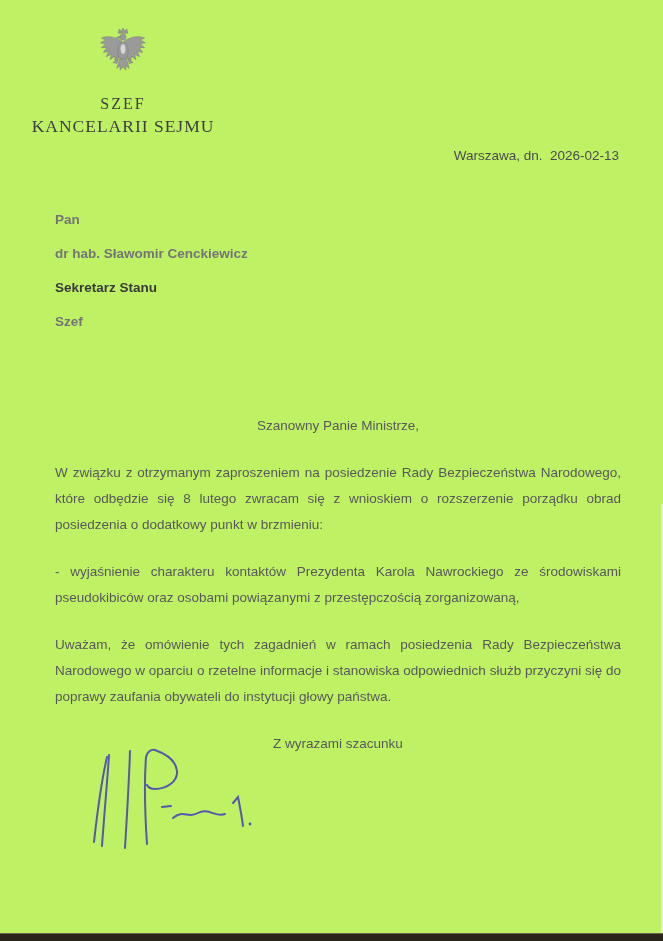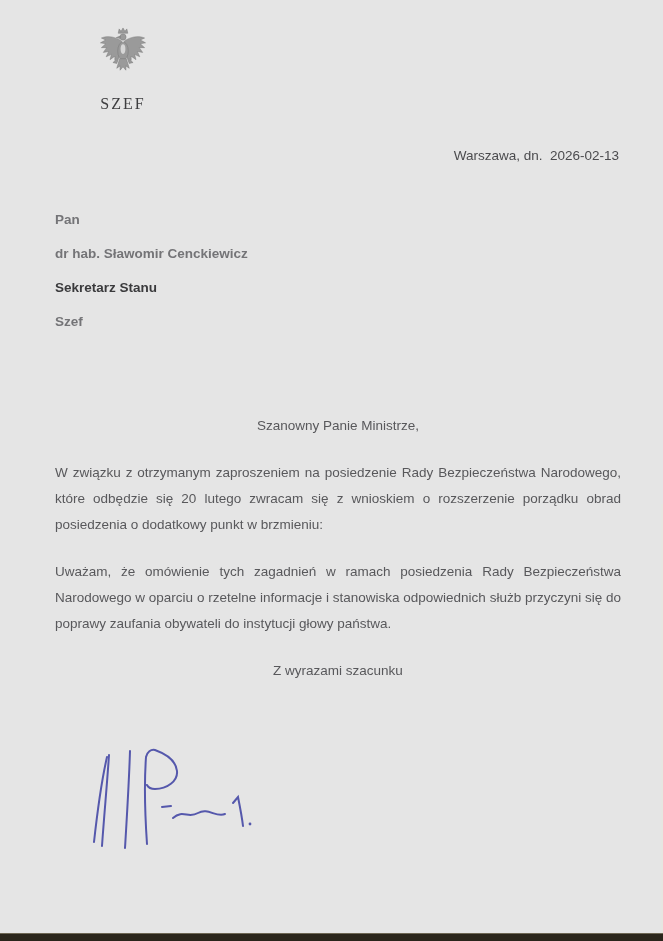--- a/index.html
+++ b/index.html
@@ -4,21 +4,21 @@
 <style>
   html, body {
     margin: 0;
     padding: 0;
     background: #fffffd;
   }
   .page {
     position: relative;
     width: 663px;
     height: 941px;
-    background: #e5e5e5;
+    background: #bef264;
     overflow: hidden;
     font-family: "Liberation Sans", sans-serif;
   }
   
   .letterhead {
     position: absolute;
     top: 26px;
     left: 8px;
     width: 230px;
     text-align: center;
@@ -140,34 +140,36 @@
 
           <path d="M41,65 L29,74 L37,76 Z"></path>
           <path d="M59,65 L71,74 L63,76 Z"></path>
         </g>
         <g fill="#d6d6d6" stroke="none">
           <ellipse cx="50" cy="46" rx="5" ry="10"></ellipse>
         </g>
       </svg>
     </div>
     <div class="lh-line1">SZEF</div>
+    <div class="lh-line2">KANCELARII SEJMU</div>
   </div>
 
   <div class="dateline">Warszawa, dn.  2026-02-13</div>
 
   <div class="recipient">
     <div class="r-line">Pan</div>
     <div class="r-line">dr hab. Sławomir Cenckiewicz</div>
     <div class="r-line r-emphasis">Sekretarz Stanu</div>
     <div class="r-line">Szef</div>
   </div>
 
   <div class="letter-body">
     <p class="salutation">Szanowny Panie Ministrze,</p>
-    <p>W związku z otrzymanym zaproszeniem na posiedzenie Rady Bezpieczeństwa Narodowego, które odbędzie się 20 lutego zwracam się z wnioskiem o rozszerzenie porządku obrad posiedzenia o dodatkowy punkt w brzmieniu:</p>
+    <p>W związku z otrzymanym zaproszeniem na posiedzenie Rady Bezpieczeństwa Narodowego, które odbędzie się 8 lutego zwracam się z wnioskiem o rozszerzenie porządku obrad posiedzenia o dodatkowy punkt w brzmieniu:</p>
+    <p>- wyjaśnienie charakteru kontaktów Prezydenta Karola Nawrockiego ze środowiskami pseudokibiców oraz osobami powiązanymi z przestępczością zorganizowaną,</p>
     <p>Uważam, że omówienie tych zagadnień w ramach posiedzenia Rady Bezpieczeństwa Narodowego w oparciu o rzetelne informacje i stanowiska odpowiednich służb przyczyni się do poprawy zaufania obywateli do instytucji głowy państwa.</p>
     <p class="closing">Z wyrazami szacunku</p>
   </div>
 
   <div class="signature">
     <svg width="185" height="108" viewBox="0 0 185 108" xmlns="http://www.w3.org/2000/svg">
       <g fill="none" stroke="#5558ac" stroke-width="2" stroke-linecap="round">
         <path d="M24,97 C27,70 31,38 37,12"></path>
         <path d="M39,10 C37,40 34,72 32,101"></path>
         <path d="M60,6 C59,38 57,70 55,103"></path>

